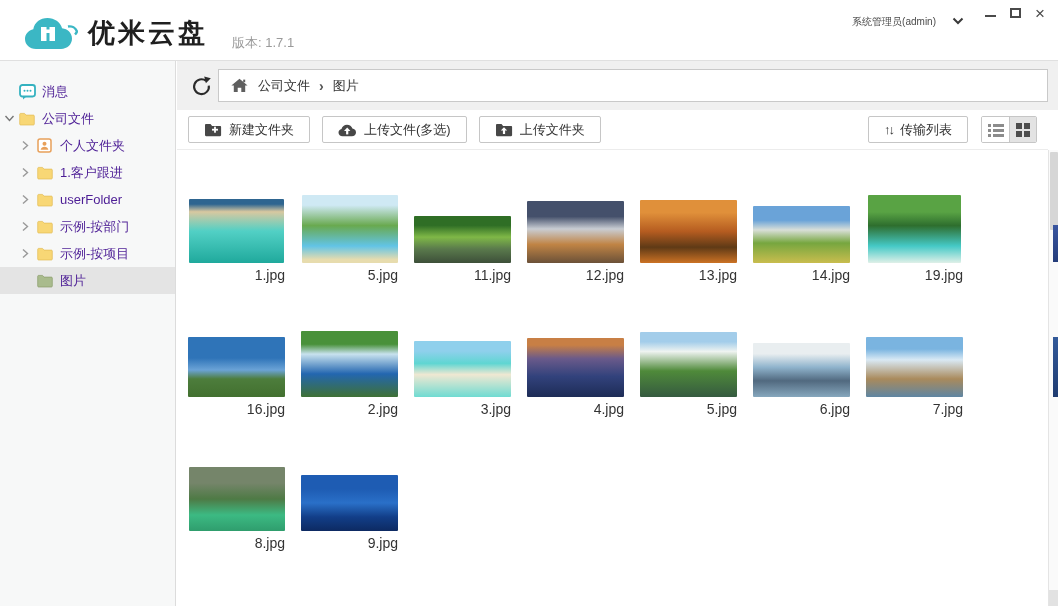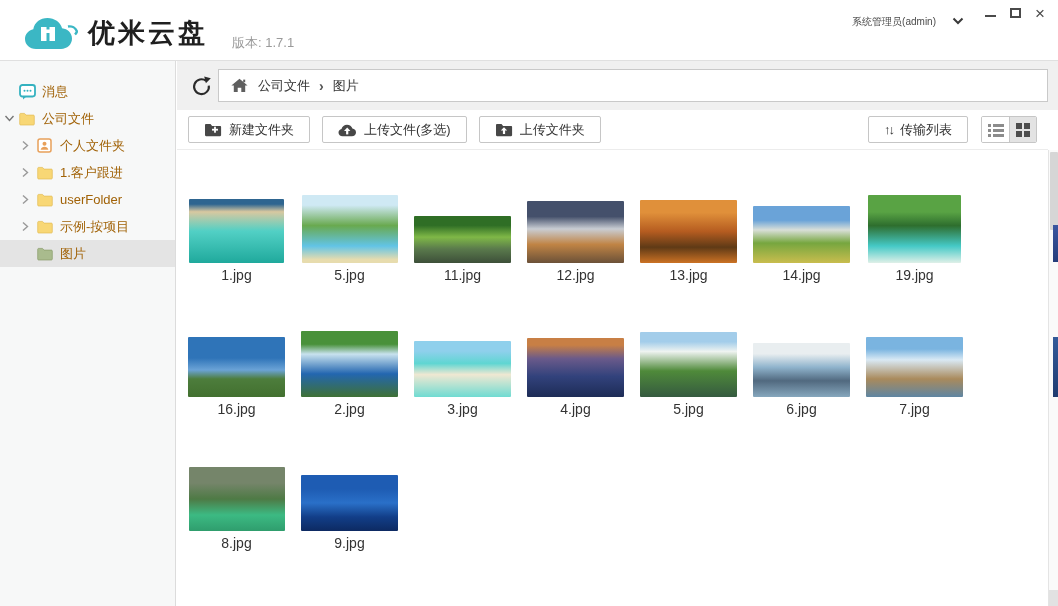--- a/index.html
+++ b/index.html
@@ -21,21 +21,21 @@
   .win-max { left:1004px; }
   .win-close { left:1029px; font-size:17px; color:#4a4a4a; line-height:1; }
   .min-bar { width:11px; height:2px; background:#4a4a4a; margin-top:6px; }
   .max-box { width:11px; height:10px; border:2px solid #4a4a4a; }
   .search-box { position:absolute; left:796px; top:33px; width:240px; height:26px; border:1px solid #d6d6d6; background:#fff; }
   .search-box input { width:100%; height:100%; border:none; outline:none; font-size:13px; padding:0 28px 0 8px; color:#333; font-family:inherit; background:transparent; }
   .search-box input::placeholder { color:#b0b0b0; }
   .search-icon { position:absolute; right:5px; top:4px; }
   
   .sidebar { position:absolute; top:61px; left:0; width:176px; bottom:0; background:#f7f8f8; border-right:1px solid #dcdcdc; padding-top:17px; z-index:2; }
-  .tree-row { display:flex; align-items:center; height:27px; padding-left:4px; font-size:13px; color:#a16207; cursor:pointer; white-space:nowrap; }
+  .tree-row { display:flex; align-items:center; height:27px; padding-left:4px; font-size:13px; color:#4c1d95; cursor:pointer; white-space:nowrap; }
   .tree-row.lvl1 { padding-left:22px; }
   .tree-row.selected { background:#e4e4e4; }
   .tree-expander { width:15px; display:flex; align-items:center; justify-content:flex-start; flex:0 0 15px; }
   .tree-icon { width:18px; display:flex; align-items:center; flex:0 0 18px; }
   .tree-label { margin-left:5px; }
   
   .main { position:absolute; top:61px; left:177px; right:0; bottom:0; background:#fff; }
   .crumb-band { position:absolute; top:0; left:0; right:0; height:49px; background:#f0f0f0; }
   .refresh-btn { position:absolute; left:10px; top:11px; width:28px; height:28px; border:none; background:transparent; cursor:pointer; display:flex; align-items:center; justify-content:center; }
   .crumb-box { position:absolute; left:41px; top:8px; right:10px; height:33px; background:#fff; border:1px solid #c9c9c9; display:flex; align-items:center; padding:0 12px; font-size:13px; color:#333; }
@@ -52,21 +52,21 @@
   .view-btn { width:27px; height:25px; display:flex; align-items:center; justify-content:center; background:#fff; border:none; cursor:pointer; }
   .view-btn + .view-btn { border-left:1px solid #c6c6c6; }
   .view-btn.active { background:#e3e3e3; }
   
   .content { position:absolute; top:89px; left:0; right:10px; bottom:0; overflow:hidden; }
   .grid { padding:43px 0 0 11px; }
   .grid-row { display:flex; gap:16px; margin-bottom:42px; }
   .cell { width:97px; cursor:pointer; }
   .thumbwrap { height:70px; display:flex; align-items:flex-end; justify-content:center; }
   .thumb { border-radius:1px; }
-  .filename { text-align:center; font-size:14px; color:#333; margin-top:3px; height:19px; line-height:19px; }
+  .filename { text-align:right; font-size:14px; color:#333; margin-top:3px; height:19px; line-height:19px; }
   
   .vscroll { position:absolute; top:89px; right:0; width:10px; bottom:0; background:#fafafa; border-left:1px solid #e4e4e4; z-index:3; }
   .vthumb { position:absolute; top:2px; left:1px; width:8px; height:78px; background:#d6d6d6; border-radius:1px; cursor:pointer; }
   .scroll-corner { position:absolute; bottom:0; left:0; width:10px; height:16px; background:#e2e2e2; }
   .sliver { position:absolute; right:0; width:5px; z-index:4; }
 </style>
 </head>
 <body>
 
 <div id="app">
@@ -159,20 +159,33 @@
             <svg width="7" height="11" viewBox="0 0 7 11">
               <polyline points="1,1.5 5.5,5.5 1,9.5" fill="none" stroke="#999" stroke-width="1.4"></polyline>
             </svg>
           </span>
           <span class="tree-icon">
             <svg width="16" height="14" viewBox="0 0 16 14">
               <path d="M.7 2.3c0-.5.4-.9.9-.9h3.9l1.5 1.7h7.4c.5 0 .9.4.9.9v8.1c0 .5-.4.9-.9.9H1.6c-.5 0-.9-.4-.9-.9z" fill="#f8d775" stroke="#e3bb55" stroke-width=".7"></path>
             </svg>
           </span>
           <span class="tree-label">userFolder</span>
+        </div>
+        <div class="tree-row lvl1">
+          <span class="tree-expander">
+            <svg width="7" height="11" viewBox="0 0 7 11">
+              <polyline points="1,1.5 5.5,5.5 1,9.5" fill="none" stroke="#999" stroke-width="1.4"></polyline>
+            </svg>
+          </span>
+          <span class="tree-icon">
+            <svg width="16" height="14" viewBox="0 0 16 14">
+              <path d="M.7 2.3c0-.5.4-.9.9-.9h3.9l1.5 1.7h7.4c.5 0 .9.4.9.9v8.1c0 .5-.4.9-.9.9H1.6c-.5 0-.9-.4-.9-.9z" fill="#f8d775" stroke="#e3bb55" stroke-width=".7"></path>
+            </svg>
+          </span>
+          <span class="tree-label">示例-按部门</span>
         </div>
         <div class="tree-row lvl1">
           <span class="tree-expander">
             <svg width="7" height="11" viewBox="0 0 7 11">
               <polyline points="1,1.5 5.5,5.5 1,9.5" fill="none" stroke="#999" stroke-width="1.4"></polyline>
             </svg>
           </span>
           <span class="tree-icon">
             <svg width="16" height="14" viewBox="0 0 16 14">
               <path d="M.7 2.3c0-.5.4-.9.9-.9h3.9l1.5 1.7h7.4c.5 0 .9.4.9.9v8.1c0 .5-.4.9-.9.9H1.6c-.5 0-.9-.4-.9-.9z" fill="#f8d775" stroke="#e3bb55" stroke-width=".7"></path>

